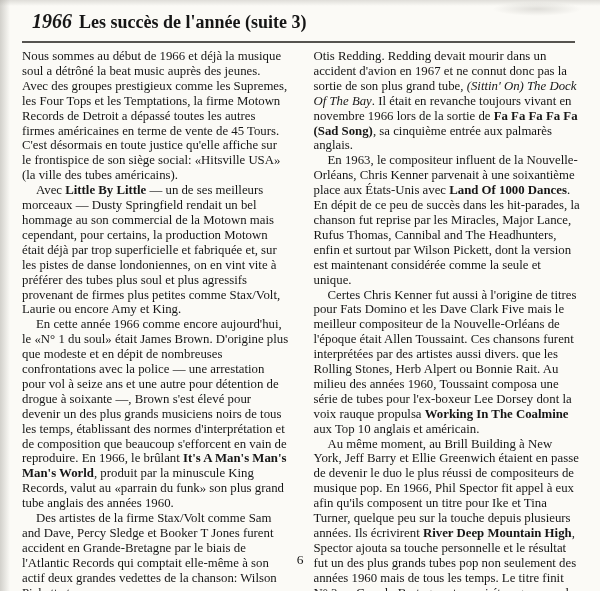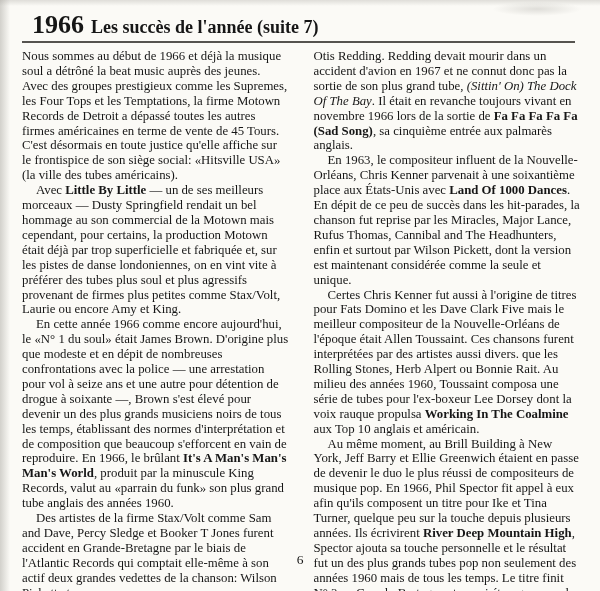--- a/index.html
+++ b/index.html
@@ -35,22 +35,23 @@
     pointer-events: none;
   }
   header.title-block {
     position: absolute;
     left: 32px;
     top: 10px;
     white-space: nowrap;
   }
   .title-year {
     font-weight: bold;
-    font-size: 26px;
+    font-size: 20px;
     letter-spacing: 0px;
+    font-style: italic;
   }
   .title-rest {
     font-weight: bold;
     font-size: 18px;
     margin-left: 7px;
   }
   .title-rule {
     position: absolute;
     left: 22px;
     top: 41px;
@@ -88,21 +89,21 @@
 </head>
 <body>
 
 <div class="page">
 
   <div class="scan-edge-left"></div>
   <div class="scan-edge-top"></div>
   <div class="scan-smudge-topright"></div>
 
   <header class="title-block">
-    <span class="title-year">1966</span><span class="title-rest">Les succès de l'année (suite 7)</span>
+    <span class="title-year">1966</span><span class="title-rest">Les succès de l'année (suite 3)</span>
   </header>
 
   <div class="title-rule"></div>
 
   <main class="columns">
     <div class="col" id="col-left">
         <p class="para"><span>Nous sommes au début de 1966 et déjà la musique soul a détrôné la beat music auprès des jeunes. Avec des groupes prestigieux comme les Supremes, les Four Tops et les Temptations, la firme Motown Records de Detroit a dépassé toutes les autres firmes américaines en terme de vente de 45 Tours. C'est désormais en toute justice qu'elle affiche sur le frontispice de son siège social: «Hitsville USA» (la ville des tubes américains).</span></p>
         <p class="para indent"><span>Avec </span><span class="run-bold">Little By Little</span><span> — un de ses meilleurs morceaux — Dusty Springfield rendait un bel hommage au son commercial de la Motown mais cependant, pour certains, la production Motown était déjà par trop superficielle et fabriquée et, sur les pistes de danse londoniennes, on en vint vite à préférer des tubes plus soul et plus agressifs provenant de firmes plus petites comme Stax/Volt, Laurie ou encore Amy et King.</span></p>
         <p class="para indent"><span>En cette année 1966 comme encore aujourd'hui, le «N° 1 du soul» était James Brown. D'origine plus que modeste et en dépit de nombreuses confrontations avec la police — une arrestation pour vol à seize ans et une autre pour détention de drogue à soixante —, Brown s'est élevé pour devenir un des plus grands musiciens noirs de tous les temps, établissant des normes d'interprétation et de composition que beaucoup s'efforcent en vain de reproduire. En 1966, le brûlant </span><span class="run-bold">It's A Man's Man's Man's World</span><span>, produit par la minuscule King Records, valut au «parrain du funk» son plus grand tube anglais des années 1960.</span></p>
         <p class="para indent"><span>Des artistes de la firme Stax/Volt comme Sam and Dave, Percy Sledge et Booker T Jones furent accident en Grande-Bretagne par le biais de l'Atlantic Records qui comptait elle-même à son actif deux grandes vedettes de la chanson: Wilson Pickett et</span></p>

